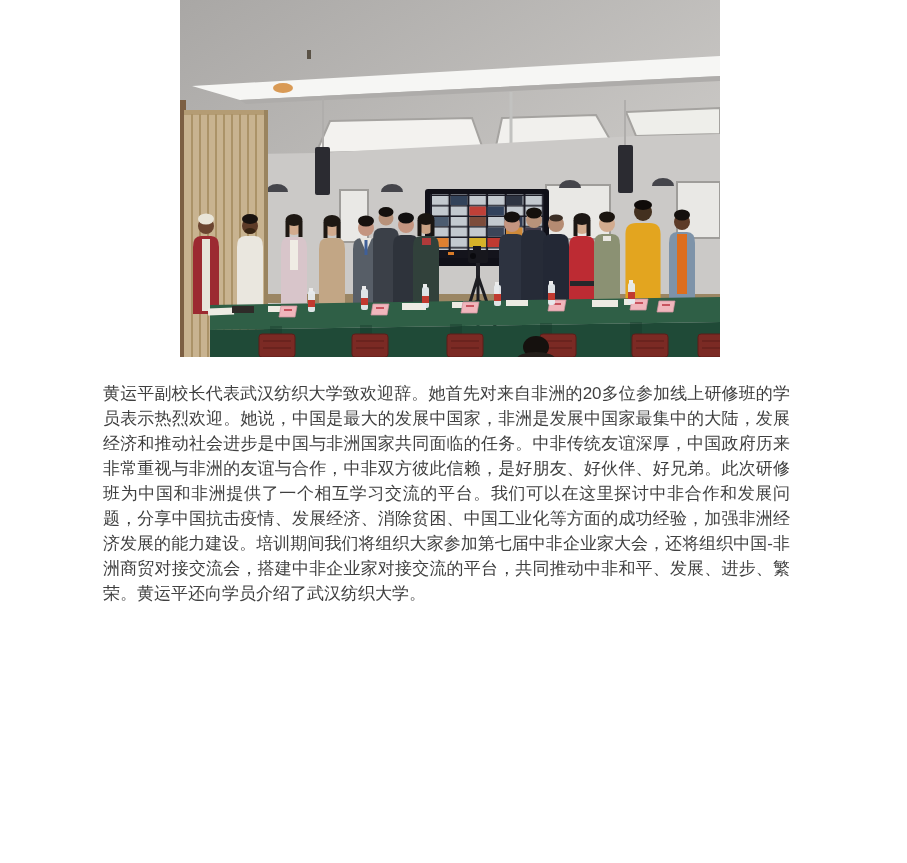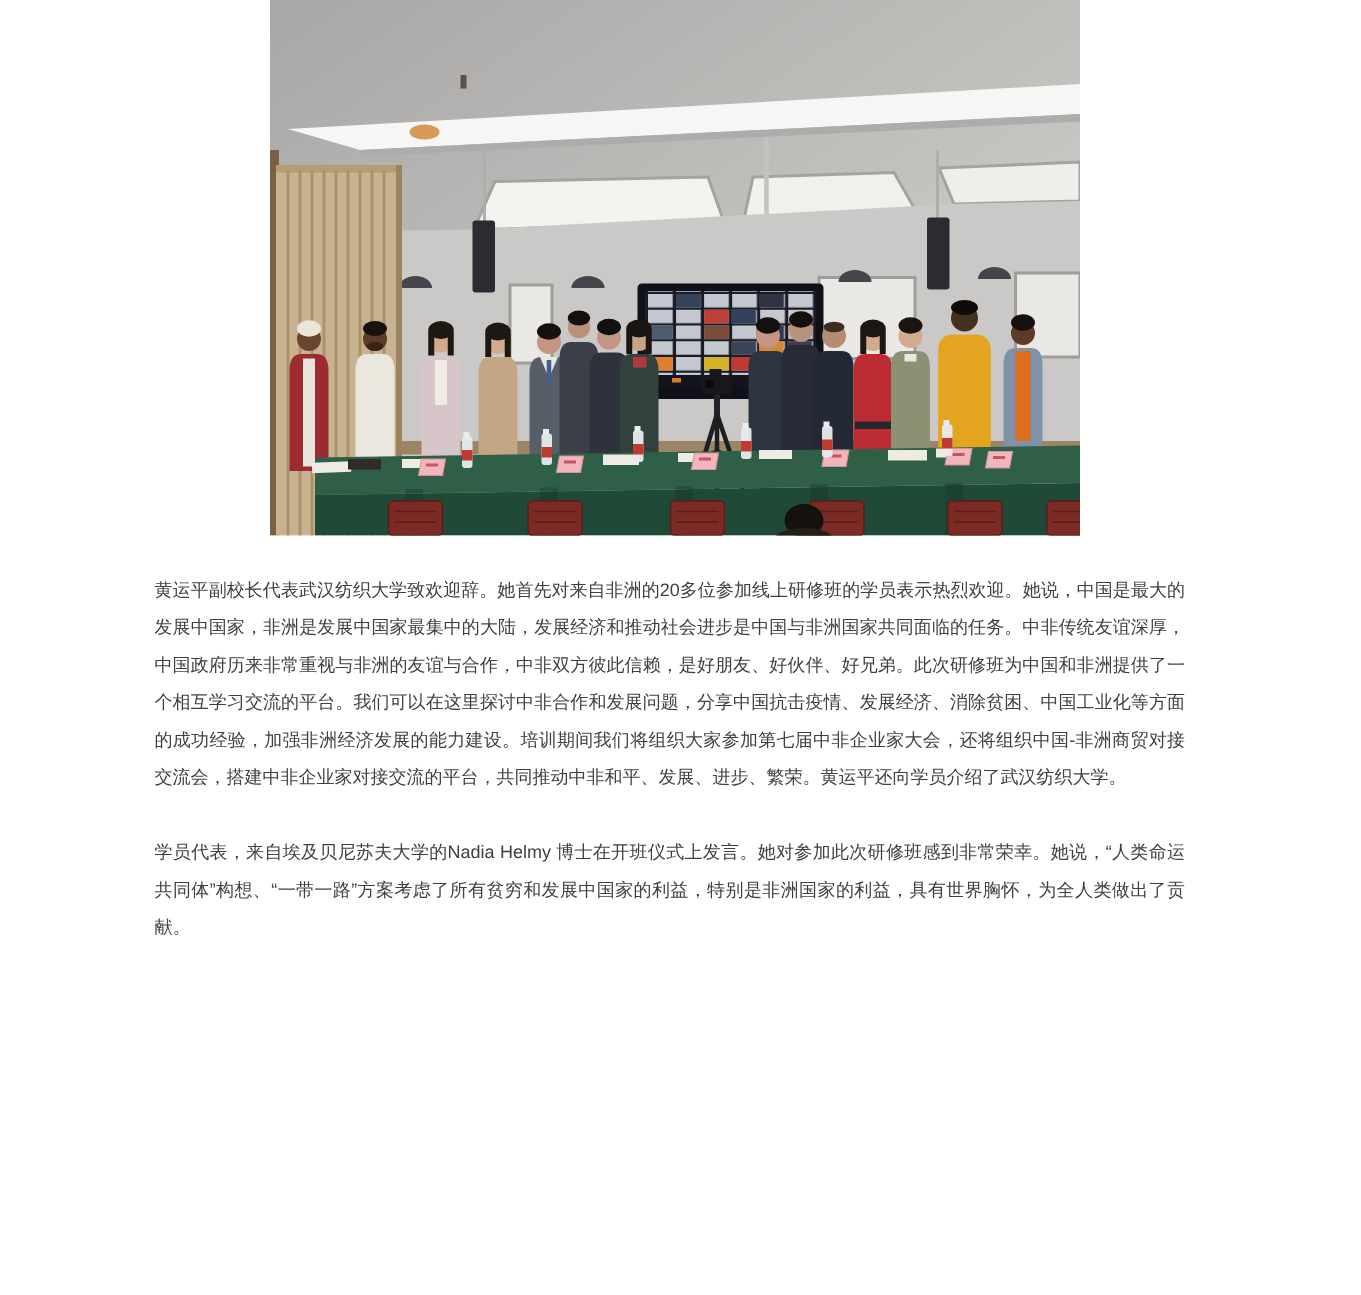--- a/index.html
+++ b/index.html
@@ -6,21 +6,21 @@
   body{
     width:907px;height:863px;overflow:hidden;background:#ffffff;
     font-family:"Liberation Sans","DejaVu Sans",sans-serif;
   }
   .photo-wrap{
     margin:0 0 0 180px;width:540px;height:357px;position:relative;
   }
   .photo-wrap svg{display:block;}
   .article{
     margin:24px 0 0 103px;width:687px;
-    font-size:12px;line-height:25px;color:#3f3f3f;
+    font-size:17px;line-height:25px;color:#3f3f3f;
     text-align:justify;
   }
   .article p{margin:0 0 25px 0;}
   .article p:last-child{margin-bottom:0;}
 </style>
 </head>
 <body>
 
 <div class="page">
 
@@ -322,16 +322,15 @@
 
       <g>
         <ellipse cx="356" cy="347" rx="13" ry="11" fill="#15110e"></ellipse>
         <ellipse cx="356" cy="360" rx="20" ry="8" fill="#241f1b"></ellipse>
       </g>
     </svg>
   </figure>
 
   <div class="article">
     <p>黄运平副校长代表武汉纺织大学致欢迎辞。她首先对来自非洲的20多位参加线上研修班的学员表示热烈欢迎。她说，中国是最大的发展中国家，非洲是发展中国家最集中的大陆，发展经济和推动社会进步是中国与非洲国家共同面临的任务。中非传统友谊深厚，中国政府历来非常重视与非洲的友谊与合作，中非双方彼此信赖，是好朋友、好伙伴、好兄弟。此次研修班为中国和非洲提供了一个相互学习交流的平台。我们可以在这里探讨中非合作和发展问题，分享中国抗击疫情、发展经济、消除贫困、中国工业化等方面的成功经验，加强非洲经济发展的能力建设。培训期间我们将组织大家参加第七届中非企业家大会，还将组织中国-非洲商贸对接交流会，搭建中非企业家对接交流的平台，共同推动中非和平、发展、进步、繁荣。黄运平还向学员介绍了武汉纺织大学。</p>
-    <p>学员代表，来自埃及贝尼苏夫大学的Nadia Helmy 博士在开班仪式上发言。她对参加此次研修班感到非常荣幸。她说，“人类命运共同体”构想、“一带一路”方案考虑了所有贫穷和发展中国家的利益，特别是非洲国家的利益，具有世界胸怀，为全人类做出了贡献。</p>
   </div>
 
 </div>
 
 </body></html>

